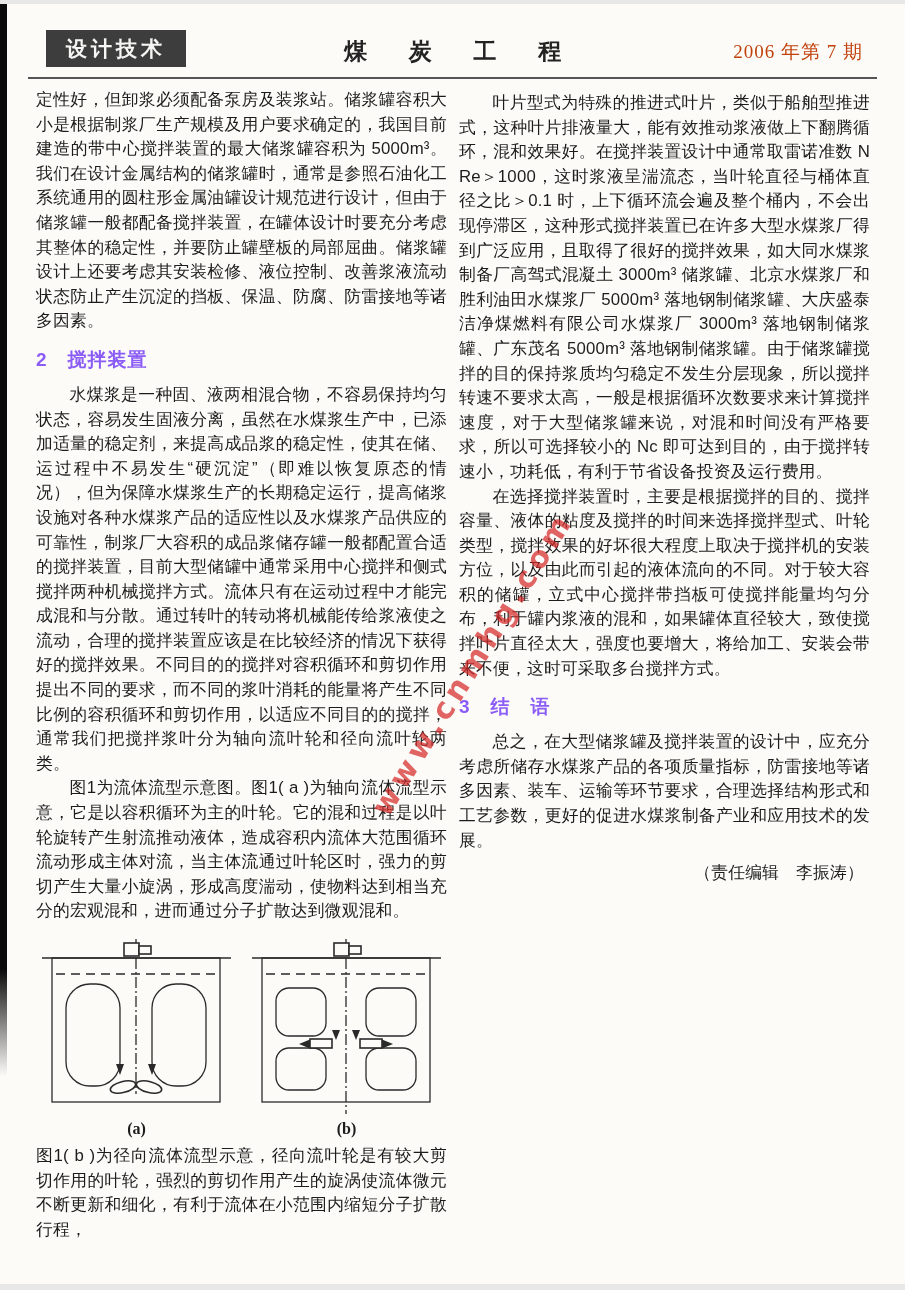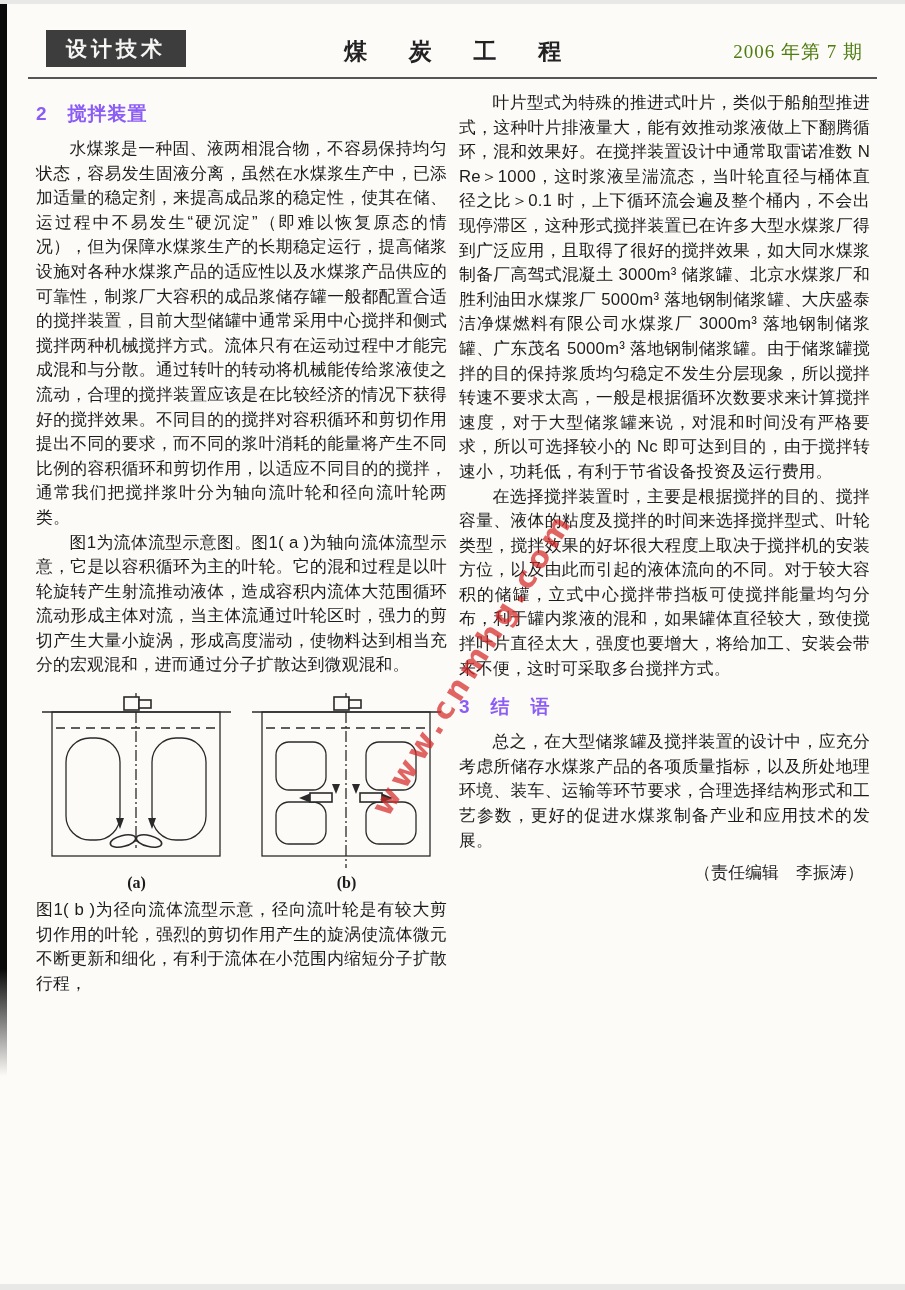--- a/index.html
+++ b/index.html
@@ -19,21 +19,21 @@
     letter-spacing:4px; text-align:center; line-height:37px;
   }
   .journal{
     position:absolute; left:0; right:0; top:32px; text-align:center;
     font-size:23px; font-weight:bold; letter-spacing:18px; text-indent:18px;
     color:#222;
     font-family:Liberation Serif, serif;
   }
   .issue{
     position:absolute; right:42px; top:35px; font-size:19px;
-    font-family:"Liberation Serif","DejaVu Serif",serif; color:#4d7c0f;
+    font-family:"Liberation Serif","DejaVu Serif",serif; color:#c2410c;
     letter-spacing:1px;
   }
   .rule{
     position:absolute; left:28px; top:73px; width:849px; height:2px;
     background:#555;
   }
   .watermark{
     position:absolute; left:292px; top:642px; width:360px; text-align:center;
     transform:rotate(-58deg); font-size:30px; font-weight:bold;
     letter-spacing:5px; color:rgba(214,42,40,0.72); pointer-events:none;
@@ -79,20 +79,21 @@
   <div class="edge-strip"></div>
 
   <div class="badge">设计技术</div>
   <div class="journal">煤 炭 工 程</div>
   <div class="issue">2006 年第 7 期</div>
   <div class="rule"></div>
 
   <div class="watermark">www.cnmhg.com</div>
 
   <section class="col col-left">
+    <p class="body cont">定性好，但卸浆必须配备泵房及装浆站。储浆罐容积大小是根据制浆厂生产规模及用户要求确定的，我国目前建造的带中心搅拌装置的最大储浆罐容积为 5000m³。我们在设计金属结构的储浆罐时，通常是参照石油化工系统通用的圆柱形金属油罐设计规范进行设计，但由于储浆罐一般都配备搅拌装置，在罐体设计时要充分考虑其整体的稳定性，并要防止罐壁板的局部屈曲。储浆罐设计上还要考虑其安装检修、液位控制、改善浆液流动状态防止产生沉淀的挡板、保温、防腐、防雷接地等诸多因素。</p>
     <h2 class="heading">2　搅拌装置</h2>
     <p class="body">水煤浆是一种固、液两相混合物，不容易保持均匀状态，容易发生固液分离，虽然在水煤浆生产中，已添加适量的稳定剂，来提高成品浆的稳定性，使其在储、运过程中不易发生“硬沉淀”（即难以恢复原态的情况），但为保障水煤浆生产的长期稳定运行，提高储浆设施对各种水煤浆产品的适应性以及水煤浆产品供应的可靠性，制浆厂大容积的成品浆储存罐一般都配置合适的搅拌装置，目前大型储罐中通常采用中心搅拌和侧式搅拌两种机械搅拌方式。流体只有在运动过程中才能完成混和与分散。通过转叶的转动将机械能传给浆液使之流动，合理的搅拌装置应该是在比较经济的情况下获得好的搅拌效果。不同目的的搅拌对容积循环和剪切作用提出不同的要求，而不同的浆叶消耗的能量将产生不同比例的容积循环和剪切作用，以适应不同目的的搅拌，通常我们把搅拌浆叶分为轴向流叶轮和径向流叶轮两类。</p>
     <p class="body">图1为流体流型示意图。图1( a )为轴向流体流型示意，它是以容积循环为主的叶轮。它的混和过程是以叶轮旋转产生射流推动液体，造成容积内流体大范围循环流动形成主体对流，当主体流通过叶轮区时，强力的剪切产生大量小旋涡，形成高度湍动，使物料达到相当充分的宏观混和，进而通过分子扩散达到微观混和。</p>
 
     <figure class="fig">
       <div class="fig-row">
 
         <div class="tank">
           <svg width="197" height="182" viewBox="0 0 197 182">
 
@@ -151,17 +152,17 @@
       </div>
     </figure>
 
     <p class="body cont">图1( b )为径向流体流型示意，径向流叶轮是有较大剪切作用的叶轮，强烈的剪切作用产生的旋涡使流体微元不断更新和细化，有利于流体在小范围内缩短分子扩散行程，</p>
   </section>
 
   <section class="col col-right">
     <p class="body">叶片型式为特殊的推进式叶片，类似于船舶型推进式，这种叶片排液量大，能有效推动浆液做上下翻腾循环，混和效果好。在搅拌装置设计中通常取雷诺准数 NRe＞1000，这时浆液呈湍流态，当叶轮直径与桶体直径之比＞0.1 时，上下循环流会遍及整个桶内，不会出现停滞区，这种形式搅拌装置已在许多大型水煤浆厂得到广泛应用，且取得了很好的搅拌效果，如大同水煤浆制备厂高驾式混凝土 3000m³ 储浆罐、北京水煤浆厂和胜利油田水煤浆厂 5000m³ 落地钢制储浆罐、大庆盛泰洁净煤燃料有限公司水煤浆厂 3000m³ 落地钢制储浆罐、广东茂名 5000m³ 落地钢制储浆罐。由于储浆罐搅拌的目的保持浆质均匀稳定不发生分层现象，所以搅拌转速不要求太高，一般是根据循环次数要求来计算搅拌速度，对于大型储浆罐来说，对混和时间没有严格要求，所以可选择较小的 Nc 即可达到目的，由于搅拌转速小，功耗低，有利于节省设备投资及运行费用。</p>
     <p class="body">在选择搅拌装置时，主要是根据搅拌的目的、搅拌容量、液体的粘度及搅拌的时间来选择搅拌型式、叶轮类型，搅拌效果的好坏很大程度上取决于搅拌机的安装方位，以及由此而引起的液体流向的不同。对于较大容积的储罐，立式中心搅拌带挡板可使搅拌能量均匀分布，利于罐内浆液的混和，如果罐体直径较大，致使搅拌叶片直径太大，强度也要增大，将给加工、安装会带来不便，这时可采取多台搅拌方式。</p>
     <h2 class="heading">3　结　语</h2>
-    <p class="body">总之，在大型储浆罐及搅拌装置的设计中，应充分考虑所储存水煤浆产品的各项质量指标，以及所处地理环境、装车、运输等环节要求，合理选择结构形式和工艺参数，更好的促进水煤浆制备产业和应用技术的发展。</p>
+    <p class="body">总之，在大型储浆罐及搅拌装置的设计中，应充分考虑所储存水煤浆产品的各项质量指标，防雷接地等诸多因素、装车、运输等环节要求，合理选择结构形式和工艺参数，更好的促进水煤浆制备产业和应用技术的发展。</p>
     <p class="editor">（责任编辑　李振涛）</p>
   </section>
 
 </div>
 
 </body></html>

